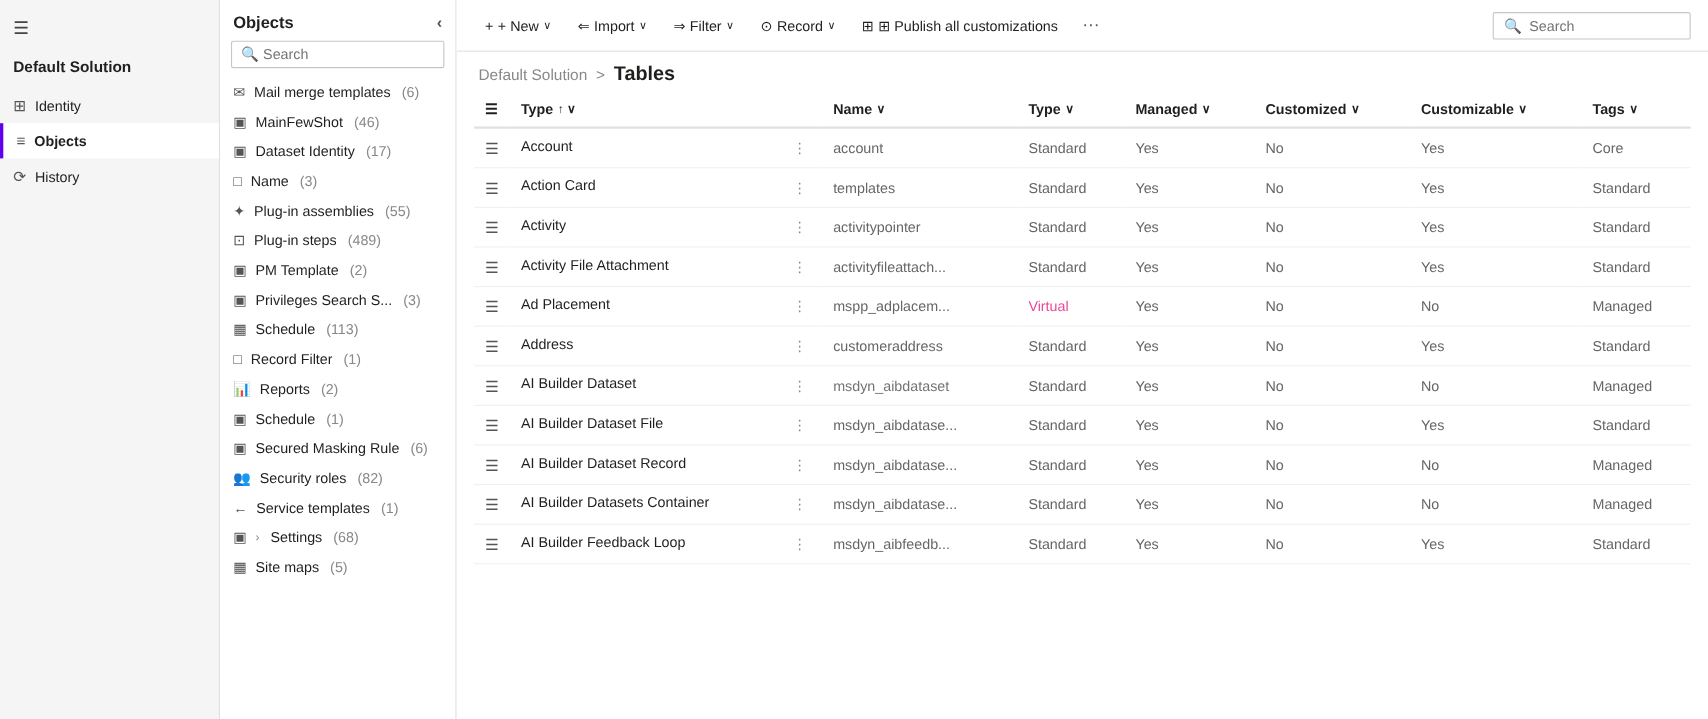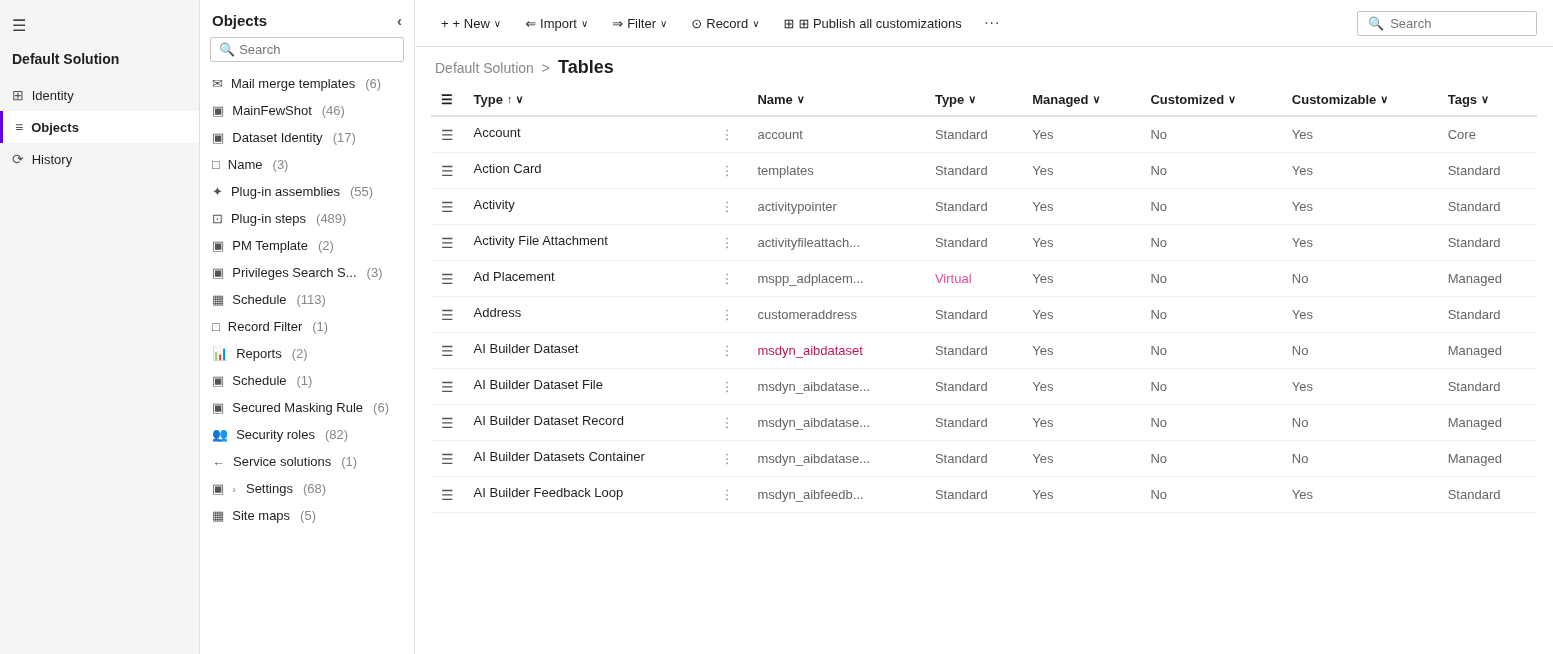--- a/index.html
+++ b/index.html
@@ -295,21 +295,21 @@
       <span class="obj-label">Secured Masking Rule</span>
       <span class="obj-count">(6)</span>
     </div>
     <div class="obj-item">
       <span class="obj-icon">👥</span>
       <span class="obj-label">Security roles</span>
       <span class="obj-count">(82)</span>
     </div>
     <div class="obj-item">
       <span class="obj-icon">←</span>
-      <span class="obj-label">Service solutions</span>
+      <span class="obj-label">Service templates</span>
       <span class="obj-count">(1)</span>
     </div>
     <div class="obj-item">
       <span class="obj-icon">▣</span>
       <span style="font-size:11px;color:#888;margin-right:2px;">›</span>
       <span class="obj-label">Settings</span>
       <span class="obj-count">(68)</span>
     </div>
     <div class="obj-item">
       <span class="obj-icon">▦</span>
@@ -493,21 +493,21 @@
     <td style="color:#666;">No</td>
     <td style="color:#666;">Yes</td>
     <td style="color:#666;">Standard</td>
   </tr>
           <tr>
     <td><span class="row-icon">☰</span></td>
     <td>
       <span class="row-name">AI Builder Dataset</span>
       <span class="row-menu" style="float:right;">⋮</span>
     </td>
-    <td style="color:#be185d;">msdyn_aibdataset</td>
+    <td style="color:#737373;">msdyn_aibdataset</td>
     <td style="color:#666;">Standard</td>
     <td style="color:#666;">Yes</td>
     <td style="color:#666;">No</td>
     <td style="color:#666;">No</td>
     <td style="color:#666;">Managed</td>
   </tr>
           <tr>
     <td><span class="row-icon">☰</span></td>
     <td>
       <span class="row-name">AI Builder Dataset File</span>

